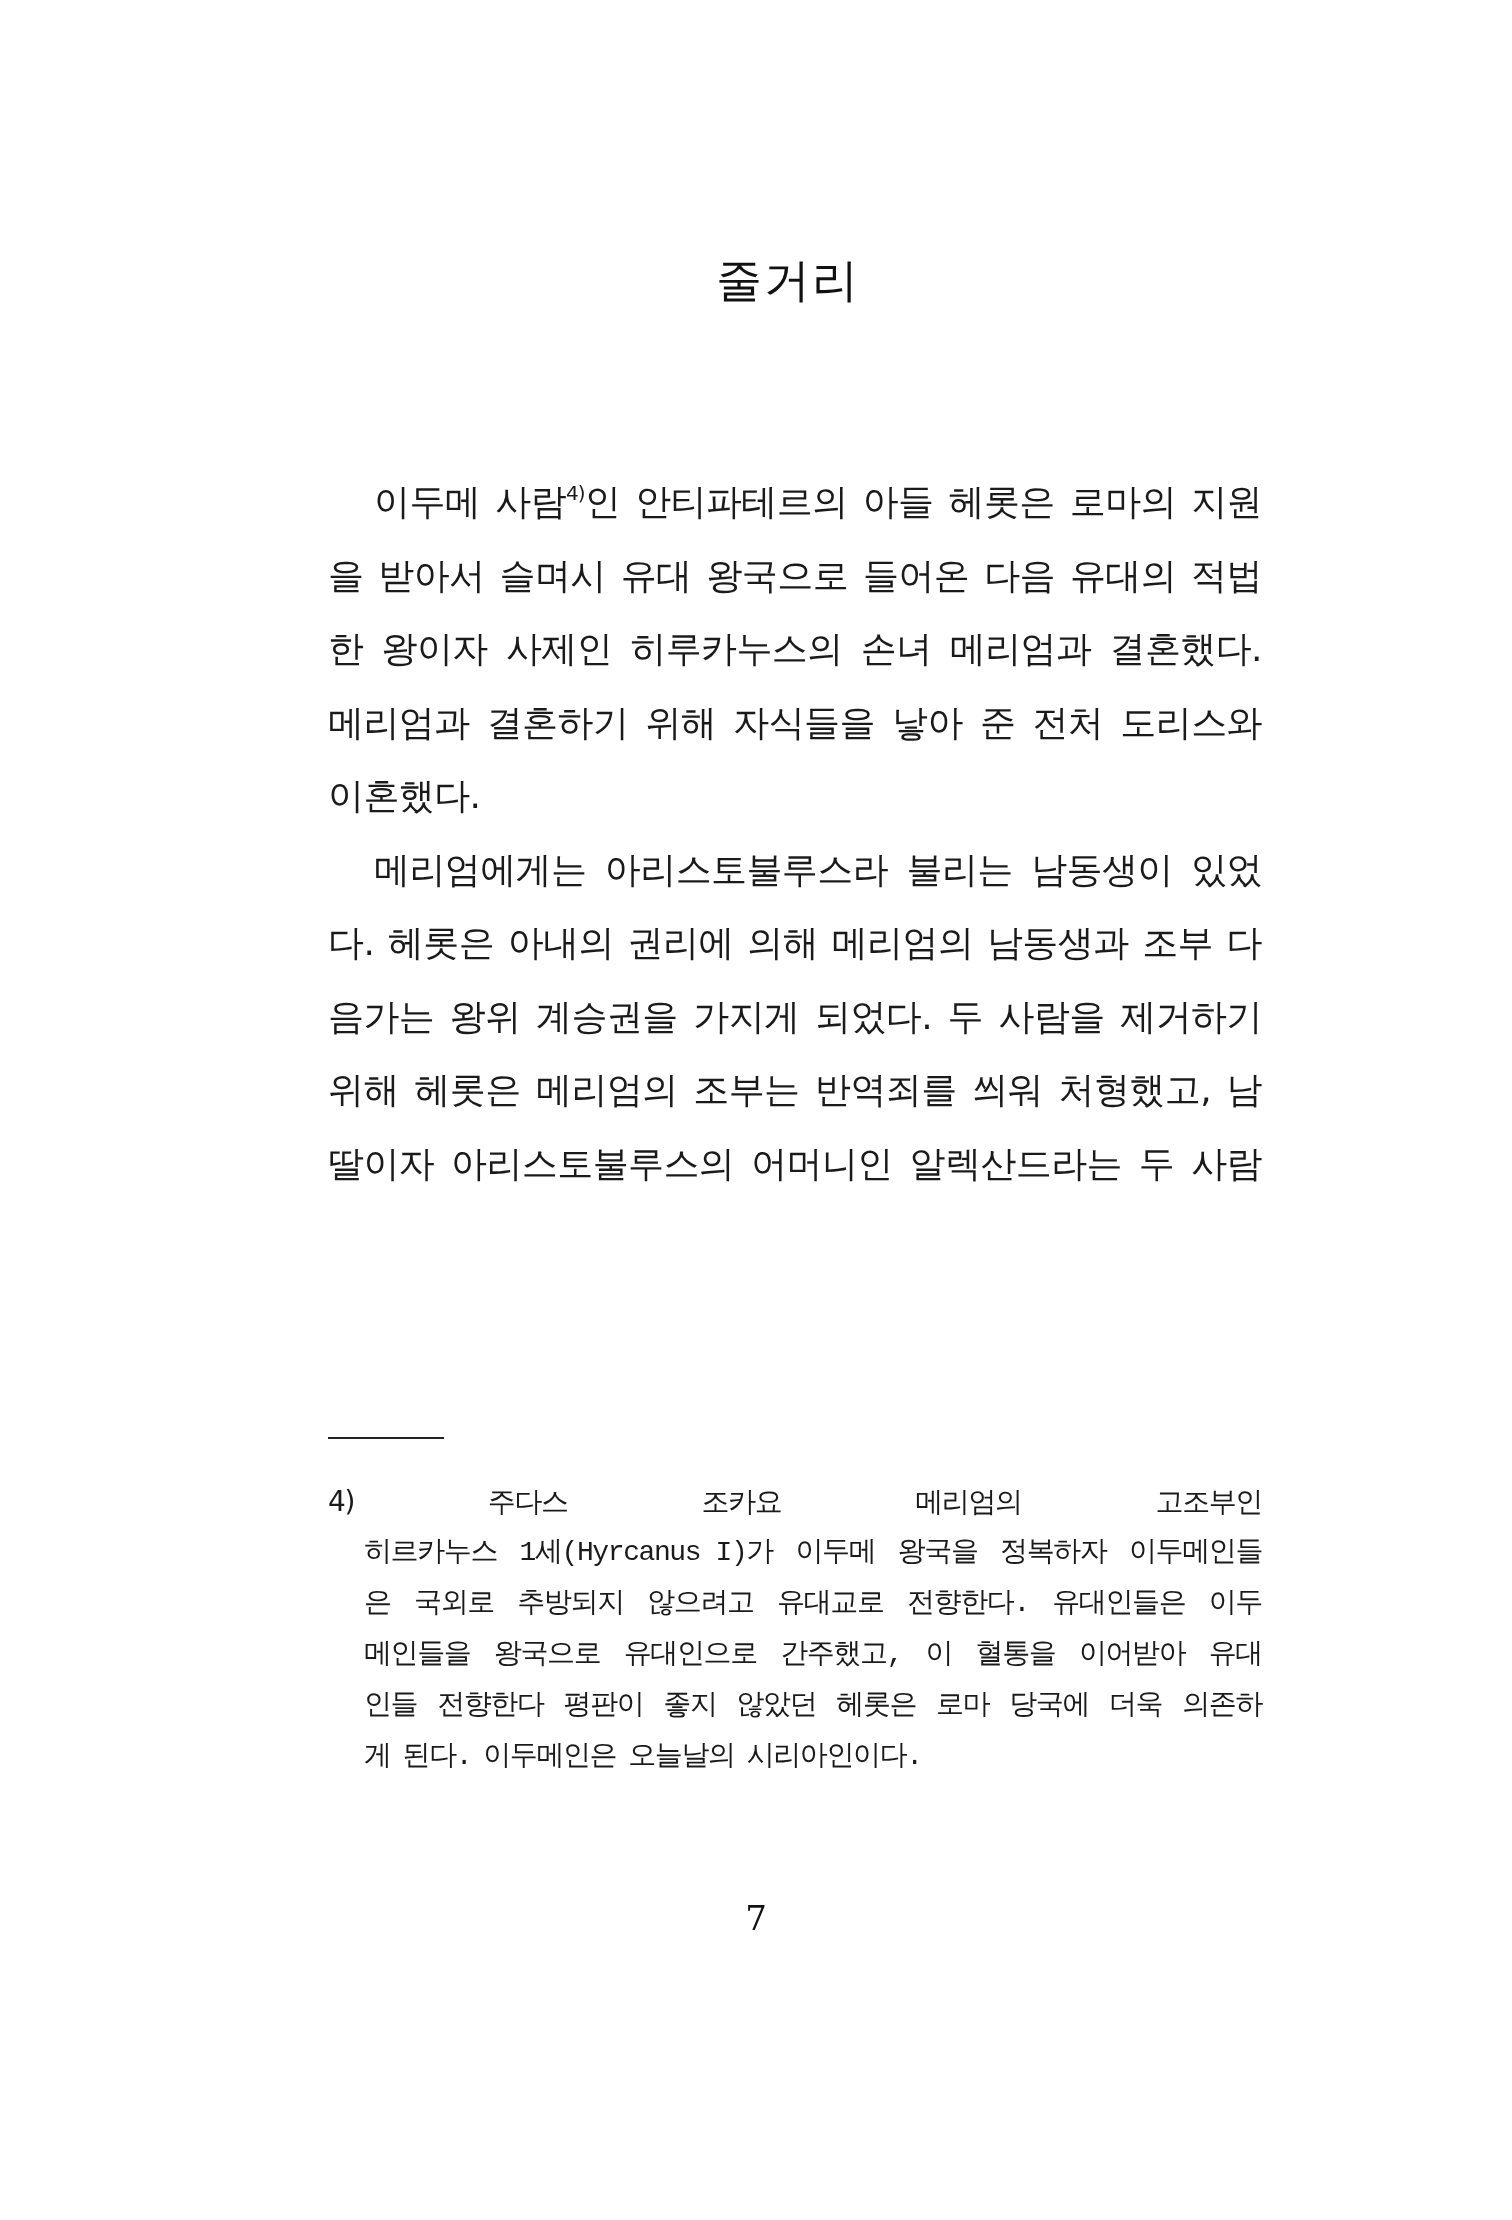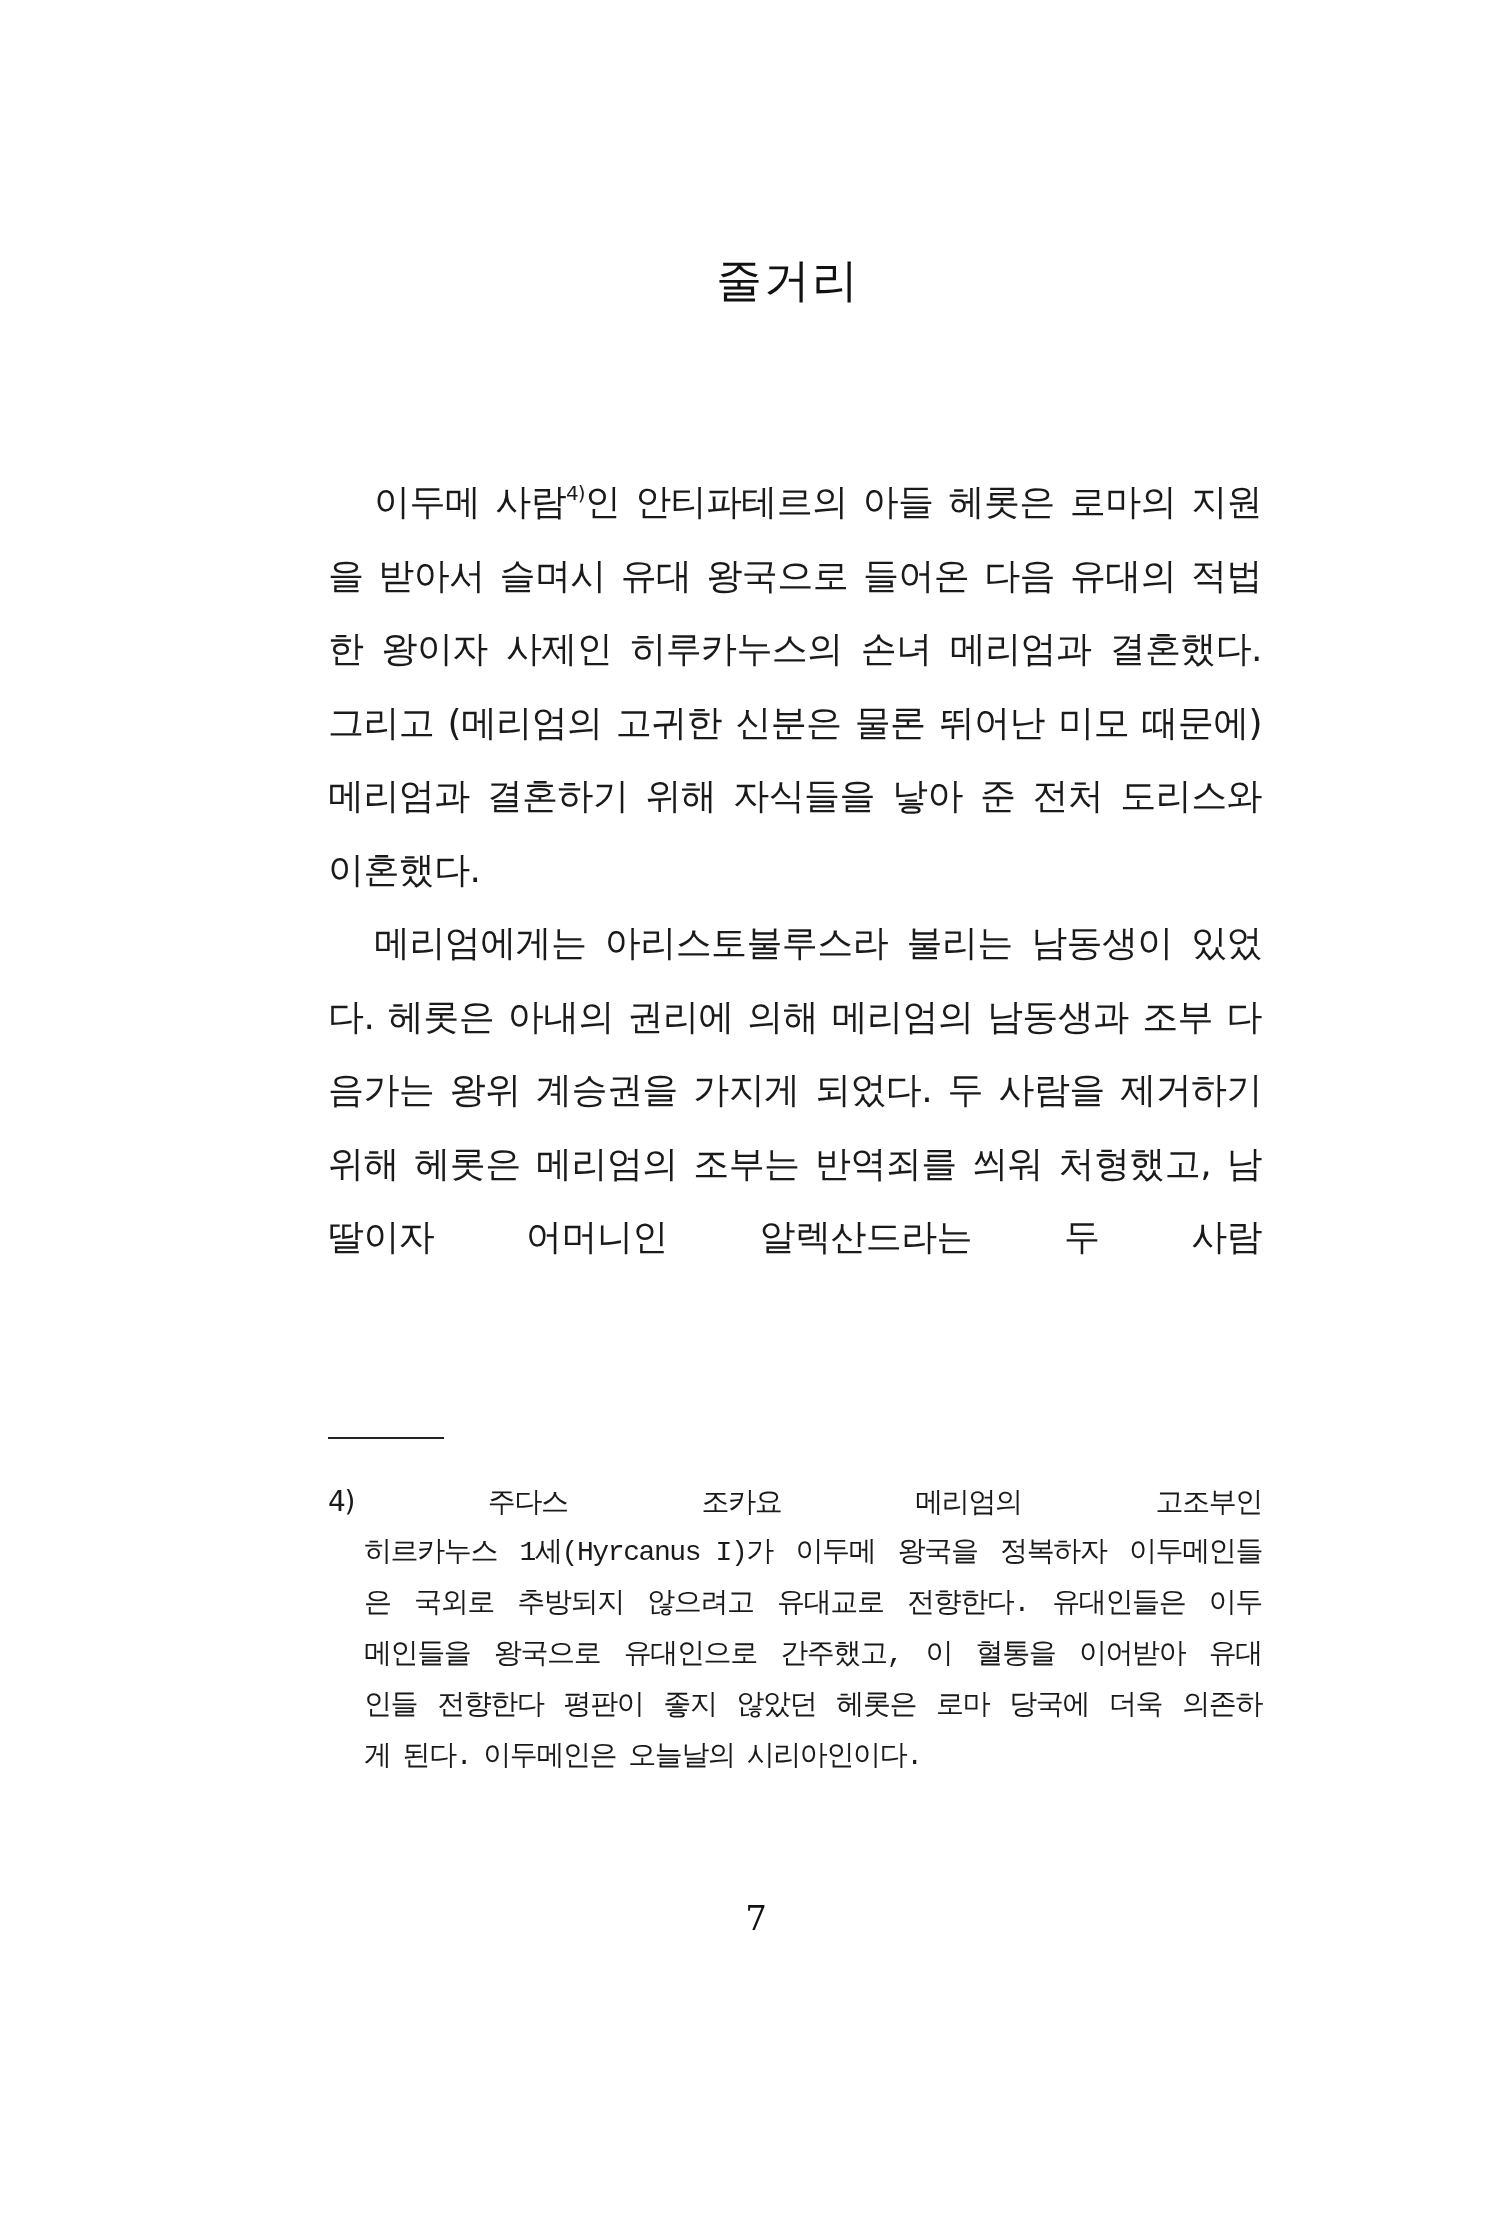--- a/index.html
+++ b/index.html
@@ -158,32 +158,20 @@
           <span class="word">왕이자</span>
           <span class="word">사제인</span>
           <span class="word">히루카누스의</span>
           <span class="word">손녀</span>
           <span class="word">메리엄과</span>
           <span class="word">결혼했다.</span>
         </div>
       </div>
       <div class="body-line">
         <div class="jline">
-          <span class="word">그리고</span>
-          <span class="word">(메리엄의</span>
-          <span class="word">고귀한</span>
-          <span class="word">신분은</span>
-          <span class="word">물론</span>
-          <span class="word">뛰어난</span>
-          <span class="word">미모</span>
-          <span class="word">때문에)</span>
-        </div>
-      </div>
-      <div class="body-line">
-        <div class="jline">
           <span class="word">메리엄과</span>
           <span class="word">결혼하기</span>
           <span class="word">위해</span>
           <span class="word">자식들을</span>
           <span class="word">낳아</span>
           <span class="word">준</span>
           <span class="word">전처</span>
           <span class="word">도리스와</span>
         </div>
       </div>
@@ -235,20 +223,21 @@
           <span class="word">조부는</span>
           <span class="word">반역죄를</span>
           <span class="word">씌워</span>
           <span class="word">처형했고,</span>
           <span class="word">남</span>
         </div>
       </div>
       <div class="body-line">
         <div class="jline">
           <span class="word">딸이자</span>
+          <span class="word">아리스토불루스의</span>
           <span class="word">어머니인</span>
           <span class="word">알렉산드라는</span>
           <span class="word">두</span>
           <span class="word">사람</span>
         </div>
       </div>
     </div>
   </div>
 
   <div class="footnote-rule"></div>

